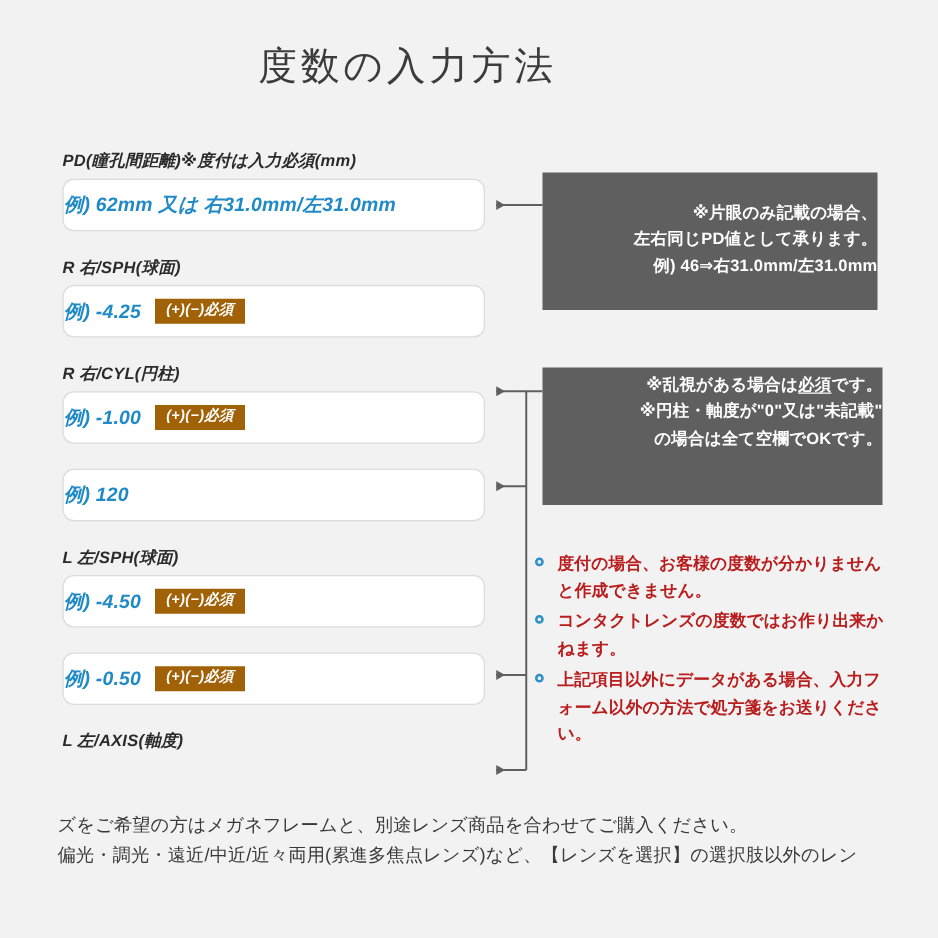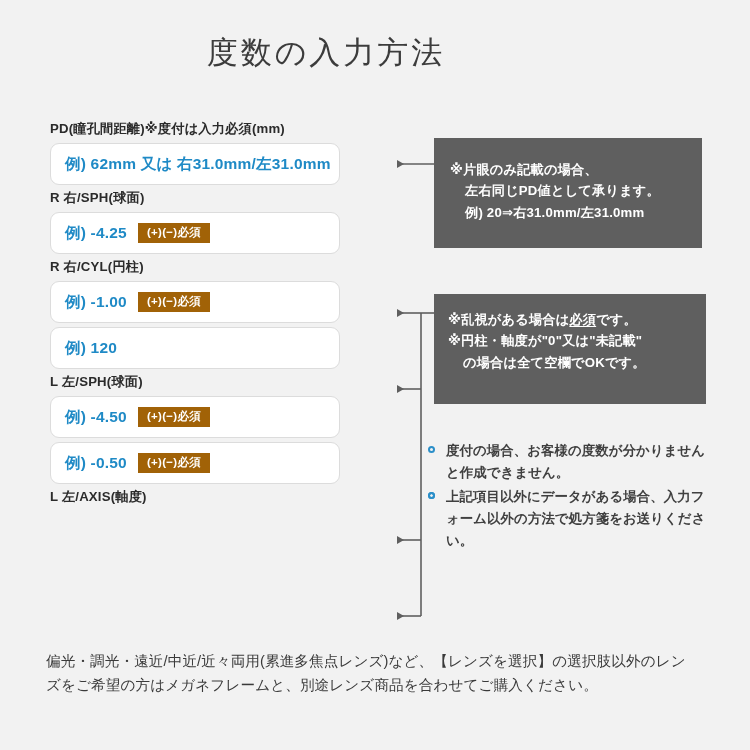--- a/index.html
+++ b/index.html
@@ -45,41 +45,41 @@
   }
 
   
   .fields {
     position: absolute;
     left: 50px;
     top: 120px;
     width: 340px;
   }
   .field-group {
-    margin-bottom: 4px;
+    margin-bottom: 20px;
+    font-style: italic;
   }
   .field-label {
     font-size: 13.2px;
     color: #2b2b2b;
     font-weight: 700;
     letter-spacing: 0.2px;
     margin-bottom: 5px;
     white-space: nowrap;
   }
   .field-box {
     position: relative;
     box-sizing: border-box;
-    width: 290px;
+    width: 338px;
     height: 42px;
     background: #ffffff;
     border: 1px solid #dcdcdc;
     border-radius: 9px;
     display: flex;
     align-items: center;
-    padding-left: 14px;
   }
   .field-placeholder {
     font-size: 15.5px;
     font-weight: 700;
     color: #1f8ac6;
     letter-spacing: 0.2px;
     white-space: nowrap;
   }
   .field-badge {
     margin-left: 11px;
@@ -99,58 +99,59 @@
     background: #5f5f5f;
     color: #ffffff;
     box-sizing: border-box;
   }
   .note-line {
     font-size: 13.2px;
     font-weight: 700;
     line-height: 1.62;
     letter-spacing: 0.2px;
     white-space: nowrap;
+    text-align: right;
   }
   .note-indent {
     padding-left: 15px;
   }
   .note-underline {
     text-decoration: underline;
     text-underline-offset: 2px;
   }
   #note-pd {
     left: 434px;
     top: 138px;
     width: 268px;
     height: 110px;
     padding: 21px 0 0 16px;
   }
   #note-cyl {
     left: 434px;
     top: 294px;
     width: 272px;
     height: 110px;
-    padding: 15px 0 0 14px;
+    padding: 3px 0 0 14px;
   }
 
   
   .bullets {
     position: absolute;
     left: 428px;
     top: 440px;
     width: 290px;
   }
   .bullet-item {
     position: relative;
     padding-left: 18px;
     margin-bottom: 3px;
     font-size: 13.4px;
     font-weight: 700;
     line-height: 1.62;
-    color: #404040;
+    color: #b91c1c;
     letter-spacing: 0.1px;
   }
   .bullet-dot {
     position: absolute;
     left: 0;
     top: 6px;
     width: 7px;
     height: 7px;
     border: 2px solid #2b8fc9;
     border-radius: 50%;
@@ -260,41 +261,42 @@
 
     <div class="field-group">
       <div class="field-label">L 左/AXIS(軸度)</div>
     </div>
 
   </div>
 
   <div class="note" id="note-pd">
     <div class="note-line">※片眼のみ記載の場合、</div>
     <div class="note-line note-indent">左右同じPD値として承ります。</div>
-    <div class="note-line note-indent">例) 20⇒右31.0mm/左31.0mm</div>
+    <div class="note-line note-indent">例) 46⇒右31.0mm/左31.0mm</div>
   </div>
 
   <div class="note" id="note-cyl">
     <div class="note-line"><span>※乱視がある場合は</span><span class="note-underline">必須</span><span>です。</span></div>
     <div class="note-line">※円柱・軸度が"0"又は"未記載"</div>
     <div class="note-line note-indent">の場合は全て空欄でOKです。</div>
   </div>
 
   <div class="bullets">
     <div class="bullet-item">
       <span class="bullet-dot"></span>
       <span>度付の場合、お客様の度数が分かりませんと作成できません。</span>
     </div>
     <div class="bullet-item">
       <span class="bullet-dot"></span>
+      <span>コンタクトレンズの度数ではお作り出来かねます。</span>
     </div>
     <div class="bullet-item">
       <span class="bullet-dot"></span>
       <span>上記項目以外にデータがある場合、入力フォーム以外の方法で処方箋をお送りください。</span>
     </div>
   </div>
 
   <div class="footer">
+    <div class="footer-line">ズをご希望の方はメガネフレームと、別途レンズ商品を合わせてご購入ください。</div>
     <div class="footer-line">偏光・調光・遠近/中近/近々両用(累進多焦点レンズ)など、【レンズを選択】の選択肢以外のレン</div>
-    <div class="footer-line">ズをご希望の方はメガネフレームと、別途レンズ商品を合わせてご購入ください。</div>
   </div>
 
 </div>
 
 </body></html>

